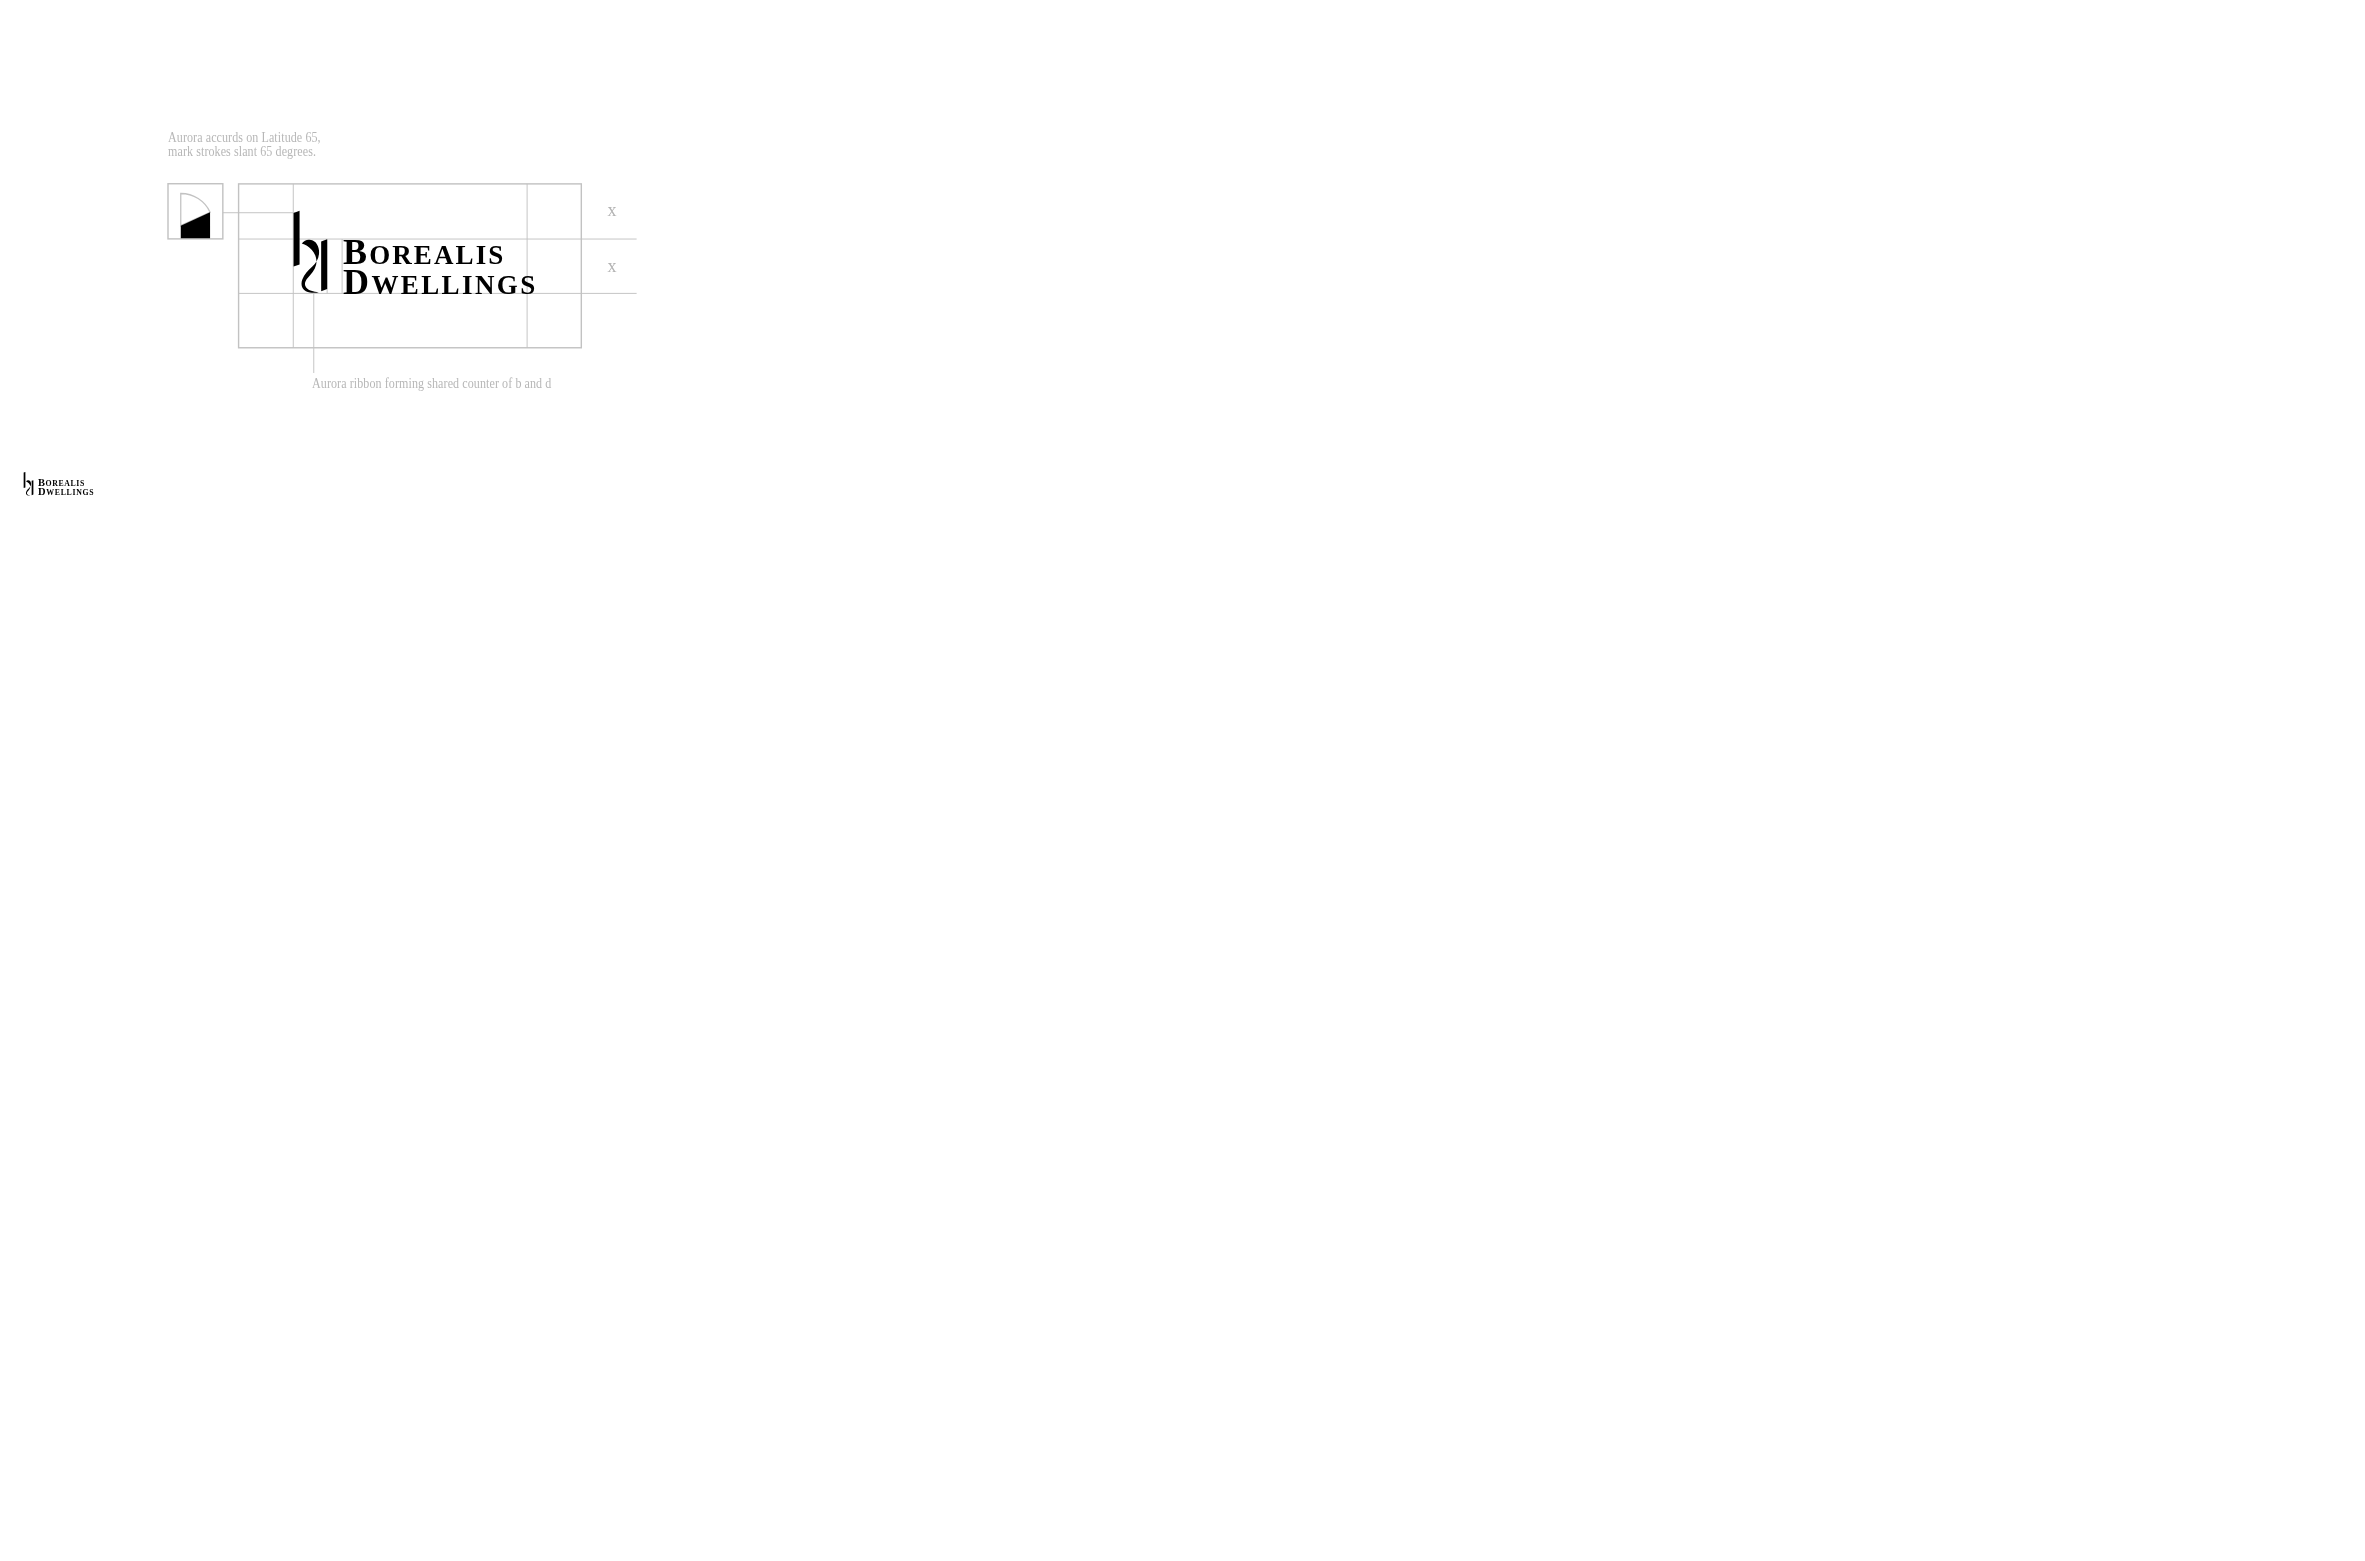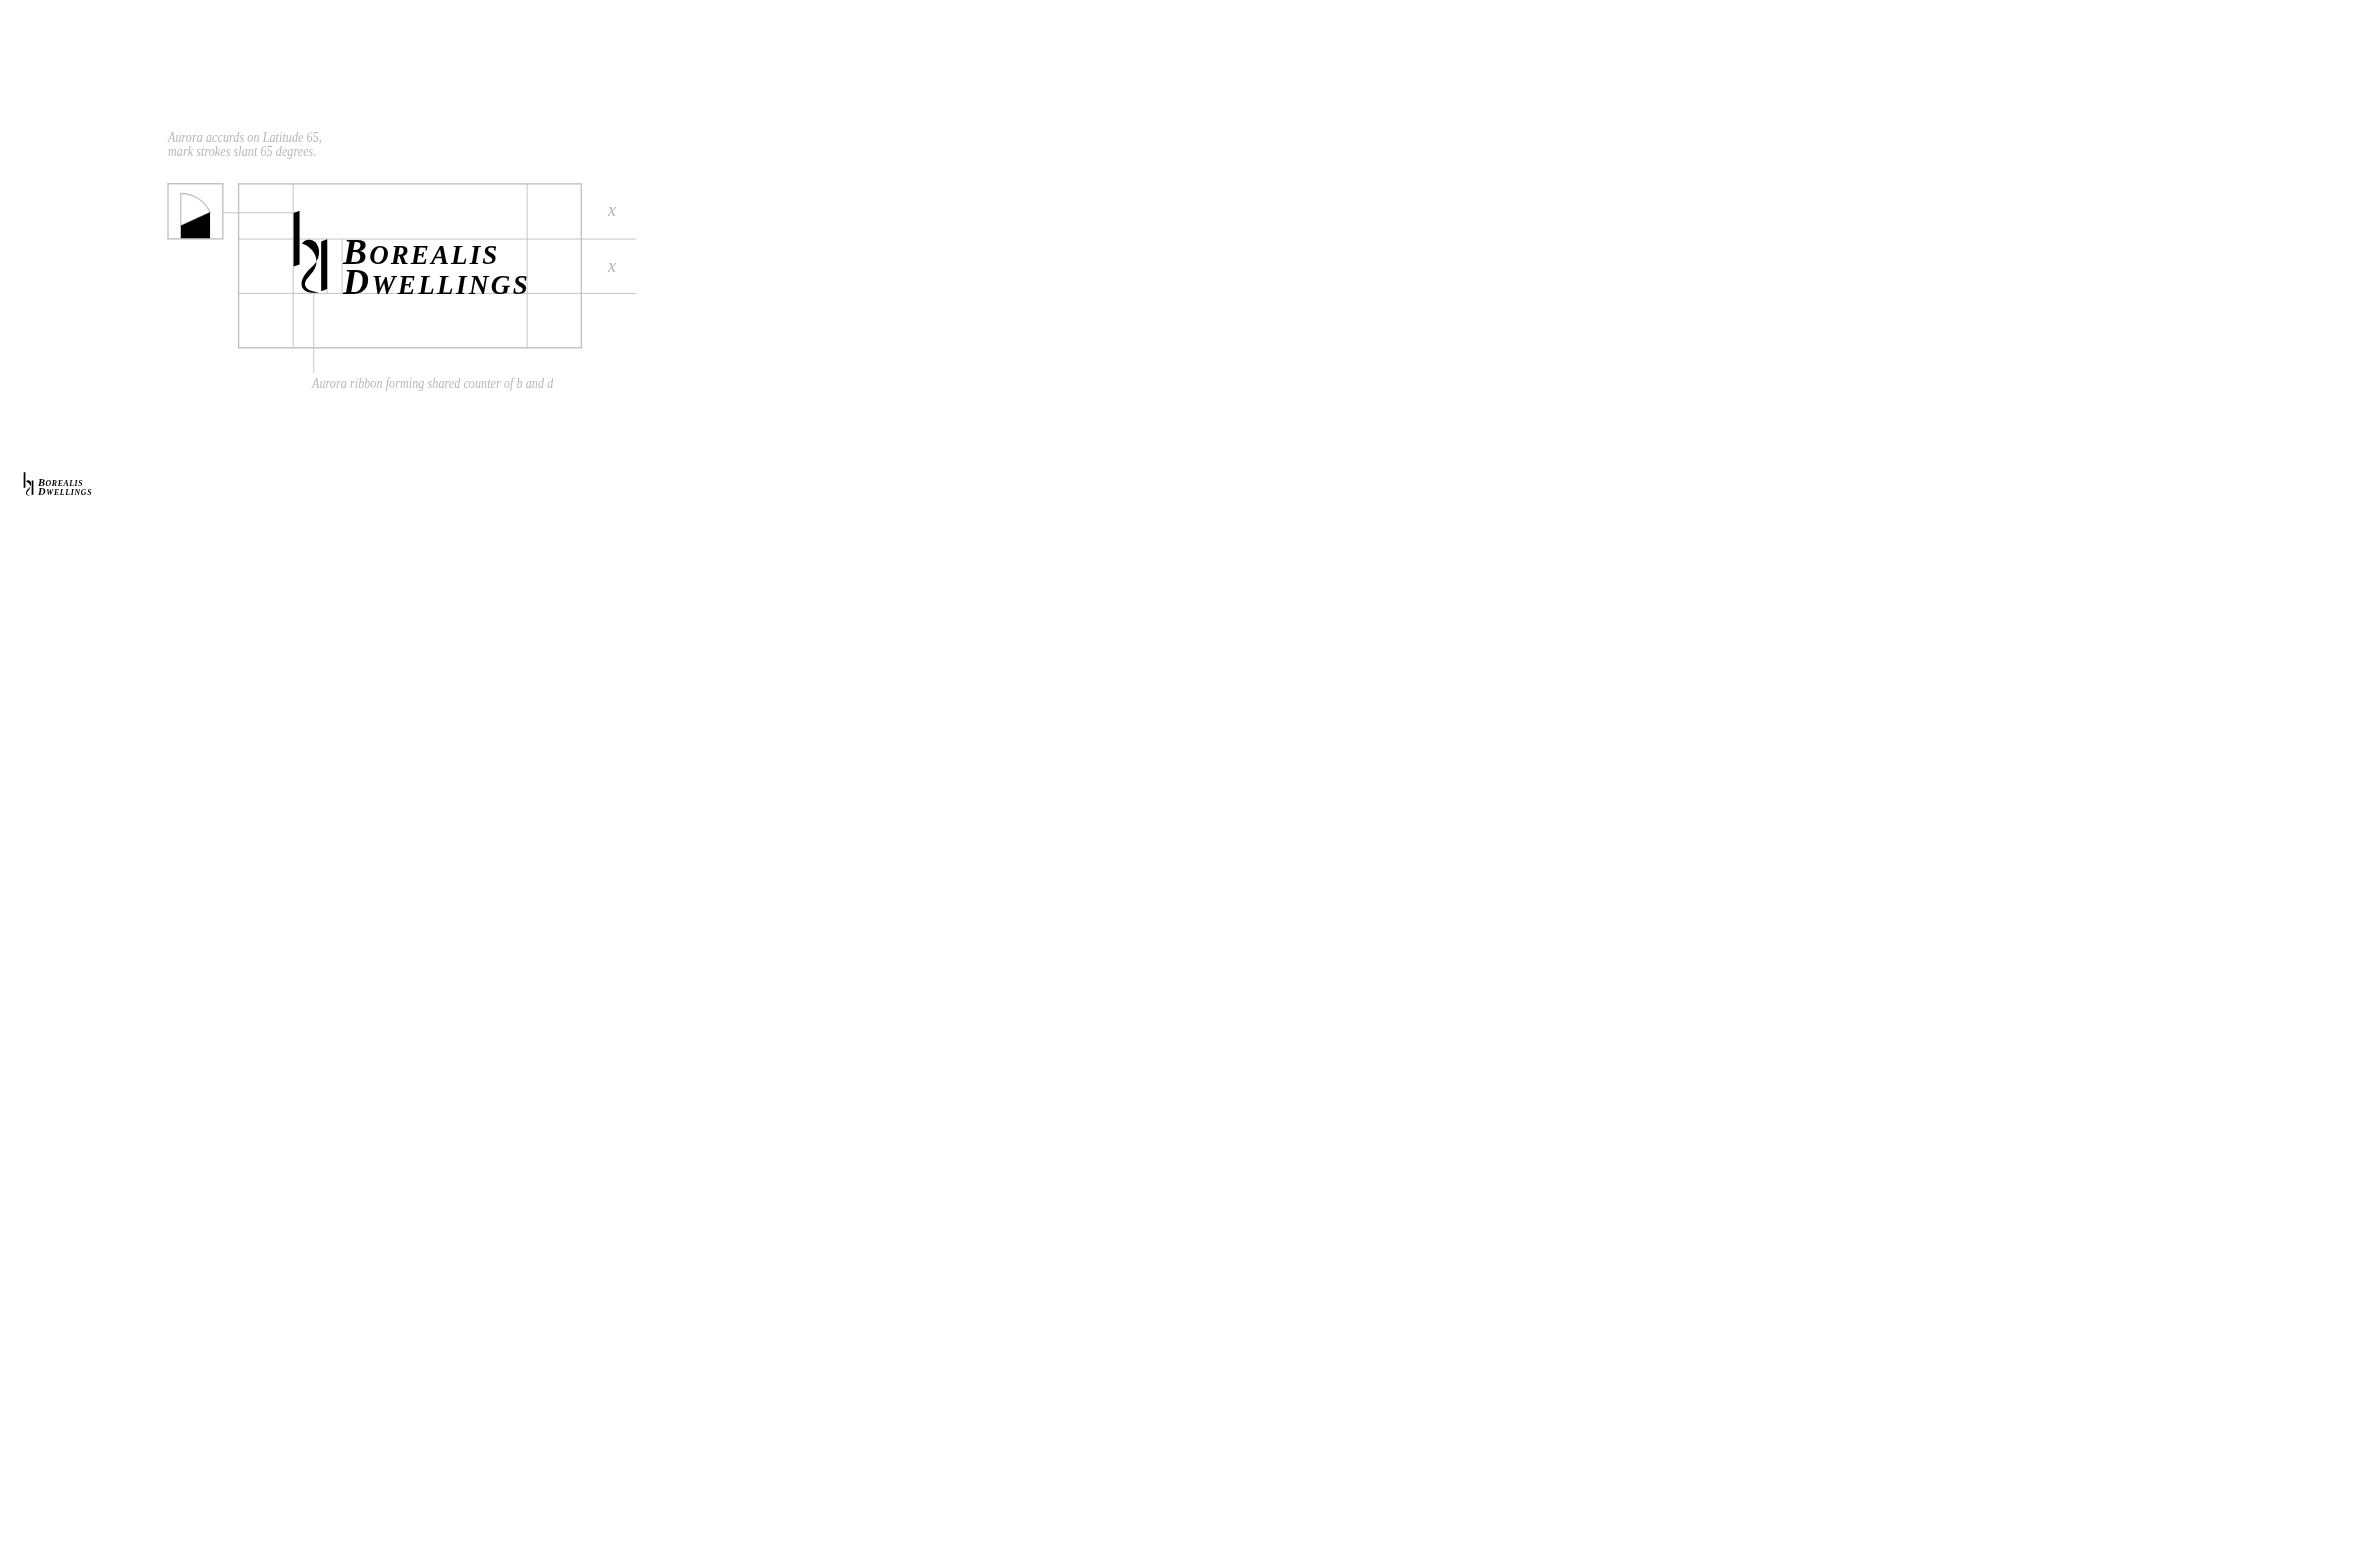--- a/index.html
+++ b/index.html
@@ -1,18 +1,18 @@
 <!DOCTYPE html>
 <html style="font-size:7.6px"><head>
 <meta charset="utf-8">
 <style>
   html,body{margin:0;padding:0;background:#ffffff;}
   .canvas{
     position:relative;width:804px;height:520px;background:#ffffff;
-    overflow:hidden;font-family:"Liberation Serif", serif;font-style:italic;
+    overflow:hidden;font-family:"Liberation Serif", serif;
   }
   .art{position:absolute;left:0;top:0;width:804px;height:520px;display:block;}
   
   .caption{
     position:absolute;color:#b7b7b7;font-size:14px;line-height:13.7px;
     white-space:nowrap;transform:scaleX(.86);transform-origin:left top;
     font-family:"Liberation Serif", serif;letter-spacing:0.1px;
   }
   .caption-top{left:168px;top:131px;}
   .caption-bottom{left:312px;top:377px;}

